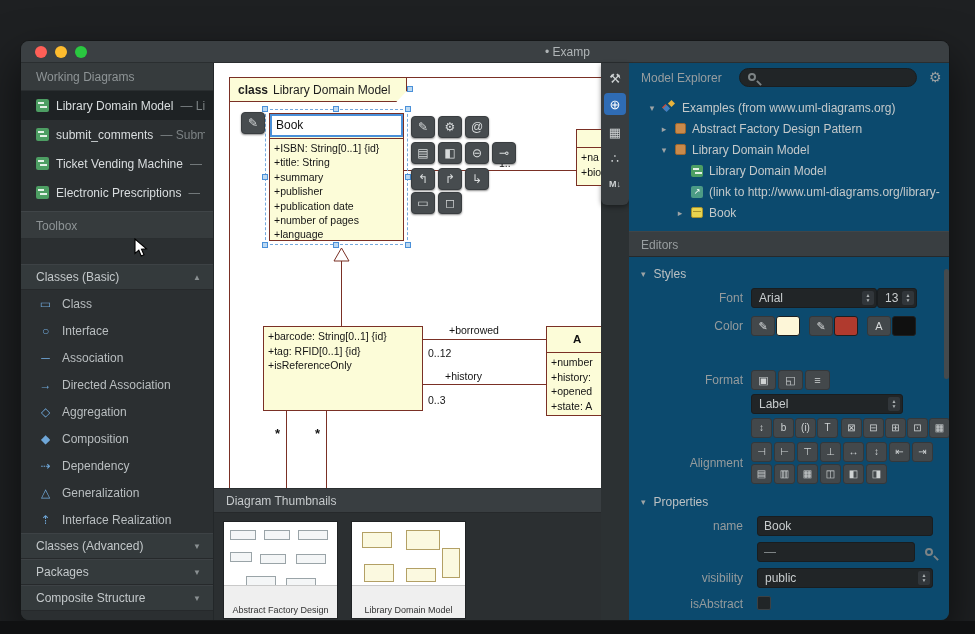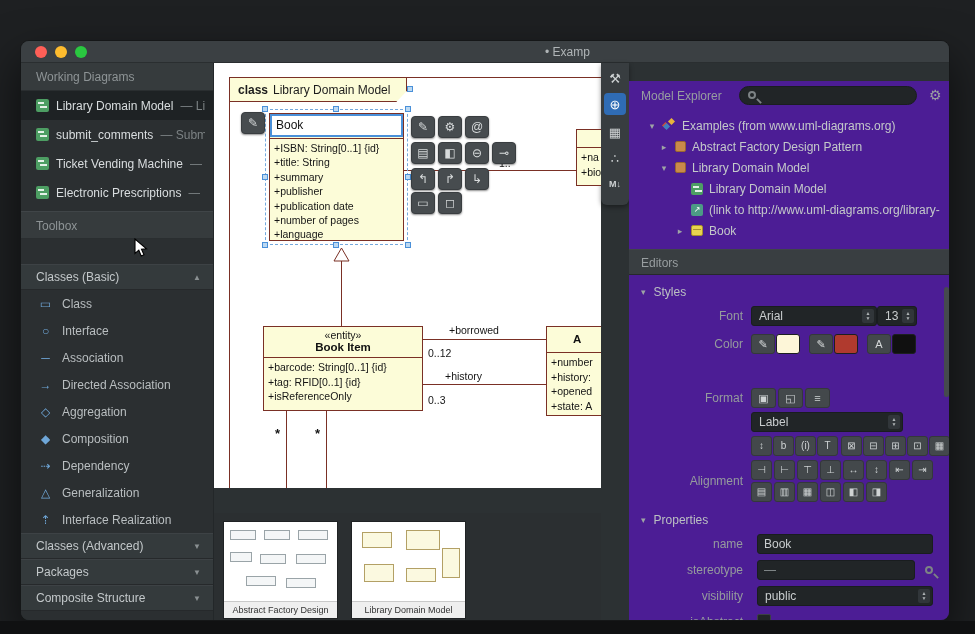--- a/index.html
+++ b/index.html
@@ -69,36 +69,36 @@
   .acct .hdr{height:26px;border-bottom:1px solid #7a3025;font-weight:bold;font-size:11.5px;padding:6px 0 0 26px;color:#111}
   .auth{left:362px;top:66px;width:90px;height:57px}
   .auth .hdr{height:18px;border-bottom:1px solid #7a3025}
 
   
   .thumb-bar{position:absolute;left:193px;top:447px;width:387px;height:25px;background:#393e41;color:#c6cacc;
              font-size:12px;line-height:25px;padding-left:12px;border-top:1px solid #2a2e30;border-bottom:1px solid #26292b}
   .thumb-area{position:absolute;left:193px;top:472px;width:387px;height:109px;background:#2b2f31}
   .card{position:absolute;top:8px;width:115px;height:98px;background:#fff;border:1px solid #1f2224}
   .card .cap{position:absolute;left:0;right:0;bottom:0;height:17px;background:#efefef;border-top:1px solid #c9c9c9;
-             font-size:9px;line-height:16px;text-align:center;color:#333;white-space:nowrap;overflow:hidden;padding:0 2px}
+             font-size:9px;line-height:16px;text-align:center;color:#333;white-space:nowrap;overflow:hidden;padding:16px 2px}
   .mini{position:absolute;left:2px;top:2px;right:2px;bottom:18px;overflow:hidden}
   .mini i{position:absolute;border:1px solid #9aa4a8;background:#f4f6f7}
   .mini.y i{border-color:#b3a065;background:#fbf9e0}
 
   
   .gap{position:absolute;left:580px;top:22px;width:28px;bottom:0;background:#2c3133}
   .fstrip{position:absolute;left:580px;top:22px;width:28px;height:142px;background:#383d40;border-radius:0 0 6px 6px;
           box-shadow:0 2px 5px rgba(0,0,0,.4)}
   .fbtn{position:absolute;left:3px;width:22px;height:22px;display:flex;align-items:center;justify-content:center;
         color:#ced2d3;font-size:13px;border-radius:4px}
   .fbtn.active{background:#2f6cb5;color:#fff}
   .fbtn.md{font-size:9px;font-weight:bold;letter-spacing:0}
 
   
-  .right{position:absolute;left:608px;top:40px;width:322px;bottom:0;background:#4c1d95;font-size:12px;overflow:hidden}
+  .right{position:absolute;left:608px;top:22px;width:322px;bottom:0;background:#0c4a6e;font-size:12px;overflow:hidden}
   .rp-title{position:absolute;left:12px;top:8px;color:#989ea0}
   .search{position:absolute;left:110px;top:5px;width:178px;height:19px;background:#212527;border:1px solid #1a1e20;border-radius:10px}
   .search input{position:absolute;left:24px;top:1px;width:148px;height:15px;background:transparent;border:none;outline:none;
                 color:#c9cdce;font-size:11px;font-family:"Liberation Sans",sans-serif}
   .lens{position:absolute;width:8px;height:8px;border:2px solid #7d8385;border-radius:50%}
   .lens::after{content:"";position:absolute;left:6px;top:7px;width:6px;height:2px;background:#7d8385;transform:rotate(45deg)}
   .gear{position:absolute;left:300px;top:6px;color:#9aa0a2;font-size:14px}
   .tree{position:absolute;left:0;top:34px;right:0}
   .trow{height:21px;display:flex;align-items:center;gap:6px;color:#c4c9ca;font-size:12px;white-space:nowrap;overflow:hidden}
   .tarrow{width:10px;font-size:9px;color:#9ea4a6;text-align:center;flex:0 0 auto}
@@ -320,24 +320,20 @@
           <span>↳</span>
         </div>
       <div class="qb" style="left:197px;top:129px">
           <span>▭</span>
         </div>
       <div class="qb" style="left:224px;top:129px">
           <span>◻</span>
         </div>
 
       <div class="umlbox bitem">
-        <div class="hdr">
-          <span class="stereo">«entity»</span>
-          <span class="nm">Book Item</span>
-        </div>
         <div class="battrs">
           <div>+barcode: String[0..1] {id}</div>
           <div>+tag: RFID[0..1] {id}</div>
           <div>+isReferenceOnly</div>
         </div>
       </div>
 
       <div class="umlbox acct">
         <div class="hdr">A</div>
         <div class="battrs">
@@ -354,20 +350,23 @@
       <span class="lbl" style="left:212px;top:284px">0..12</span>
       <span class="lbl" style="left:229px;top:307px">+history</span>
       <span class="lbl" style="left:212px;top:331px">0..3</span>
 
       <div class="umlvline" style="left:72px;top:348px;height:77px"></div>
       <div class="umlvline" style="left:112px;top:348px;height:77px"></div>
       <span class="lbl star" style="left:59px;top:363px">*</span>
       <span class="lbl star" style="left:99px;top:363px">*</span>
     </div>
 
+    <div class="thumb-bar">
+      <span>Diagram Thumbnails</span>
+    </div>
     <div class="thumb-area">
       <div class="card" style="left:9px">
         <div class="mini">
           <i style="left:4px;top:6px;width:26px;height:10px"></i>
             <i style="left:38px;top:6px;width:26px;height:10px"></i>
           <i style="left:72px;top:6px;width:30px;height:10px"></i>
             <i style="left:4px;top:28px;width:22px;height:10px"></i>
           <i style="left:34px;top:30px;width:26px;height:10px"></i>
             <i style="left:70px;top:30px;width:30px;height:10px"></i>
           <i style="left:20px;top:52px;width:30px;height:10px"></i>
@@ -528,21 +527,20 @@
         <span class="tarrow">▾</span>
         <span>Properties</span>
       </div>
 
       <div class="row" style="top:452px">
         <span class="rl">name</span>
         <input class="tinput" style="width: 176px;" value="Book">
       </div>
 
       <div class="row" style="top:478px">
-        <span class="rl">stereotype</span>
         <input class="tinput" style="width: 158px; color: rgb(139, 145, 147);" value="—">
         <span class="lens" style="left:296px;top:7px"></span>
       </div>
 
       <div class="row" style="top:504px">
         <span class="rl">visibility</span>
         <div class="sel" style="left:128px;width:176px">
           <span>public</span>
           <span class="stp"></span>
         </div>

